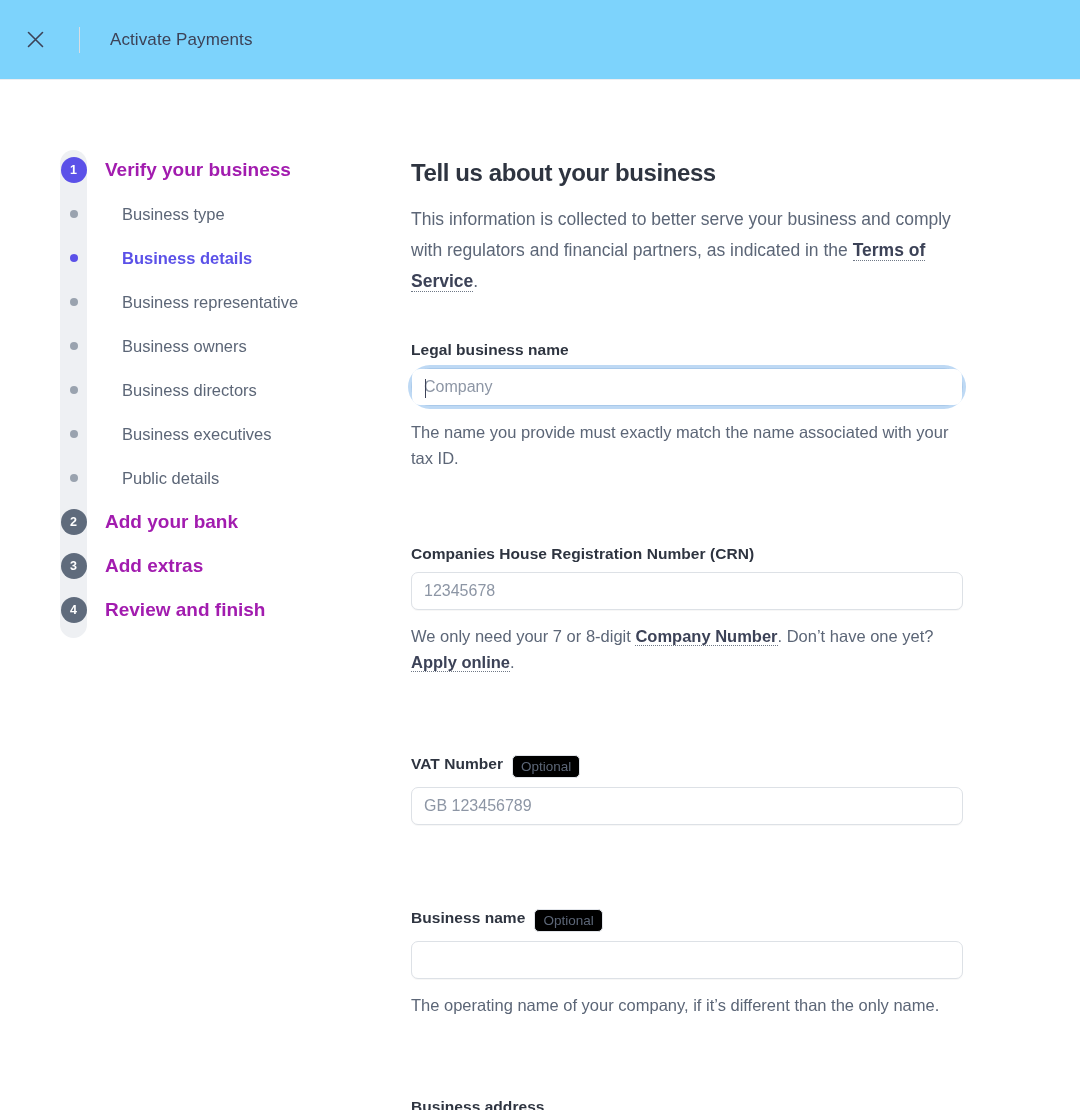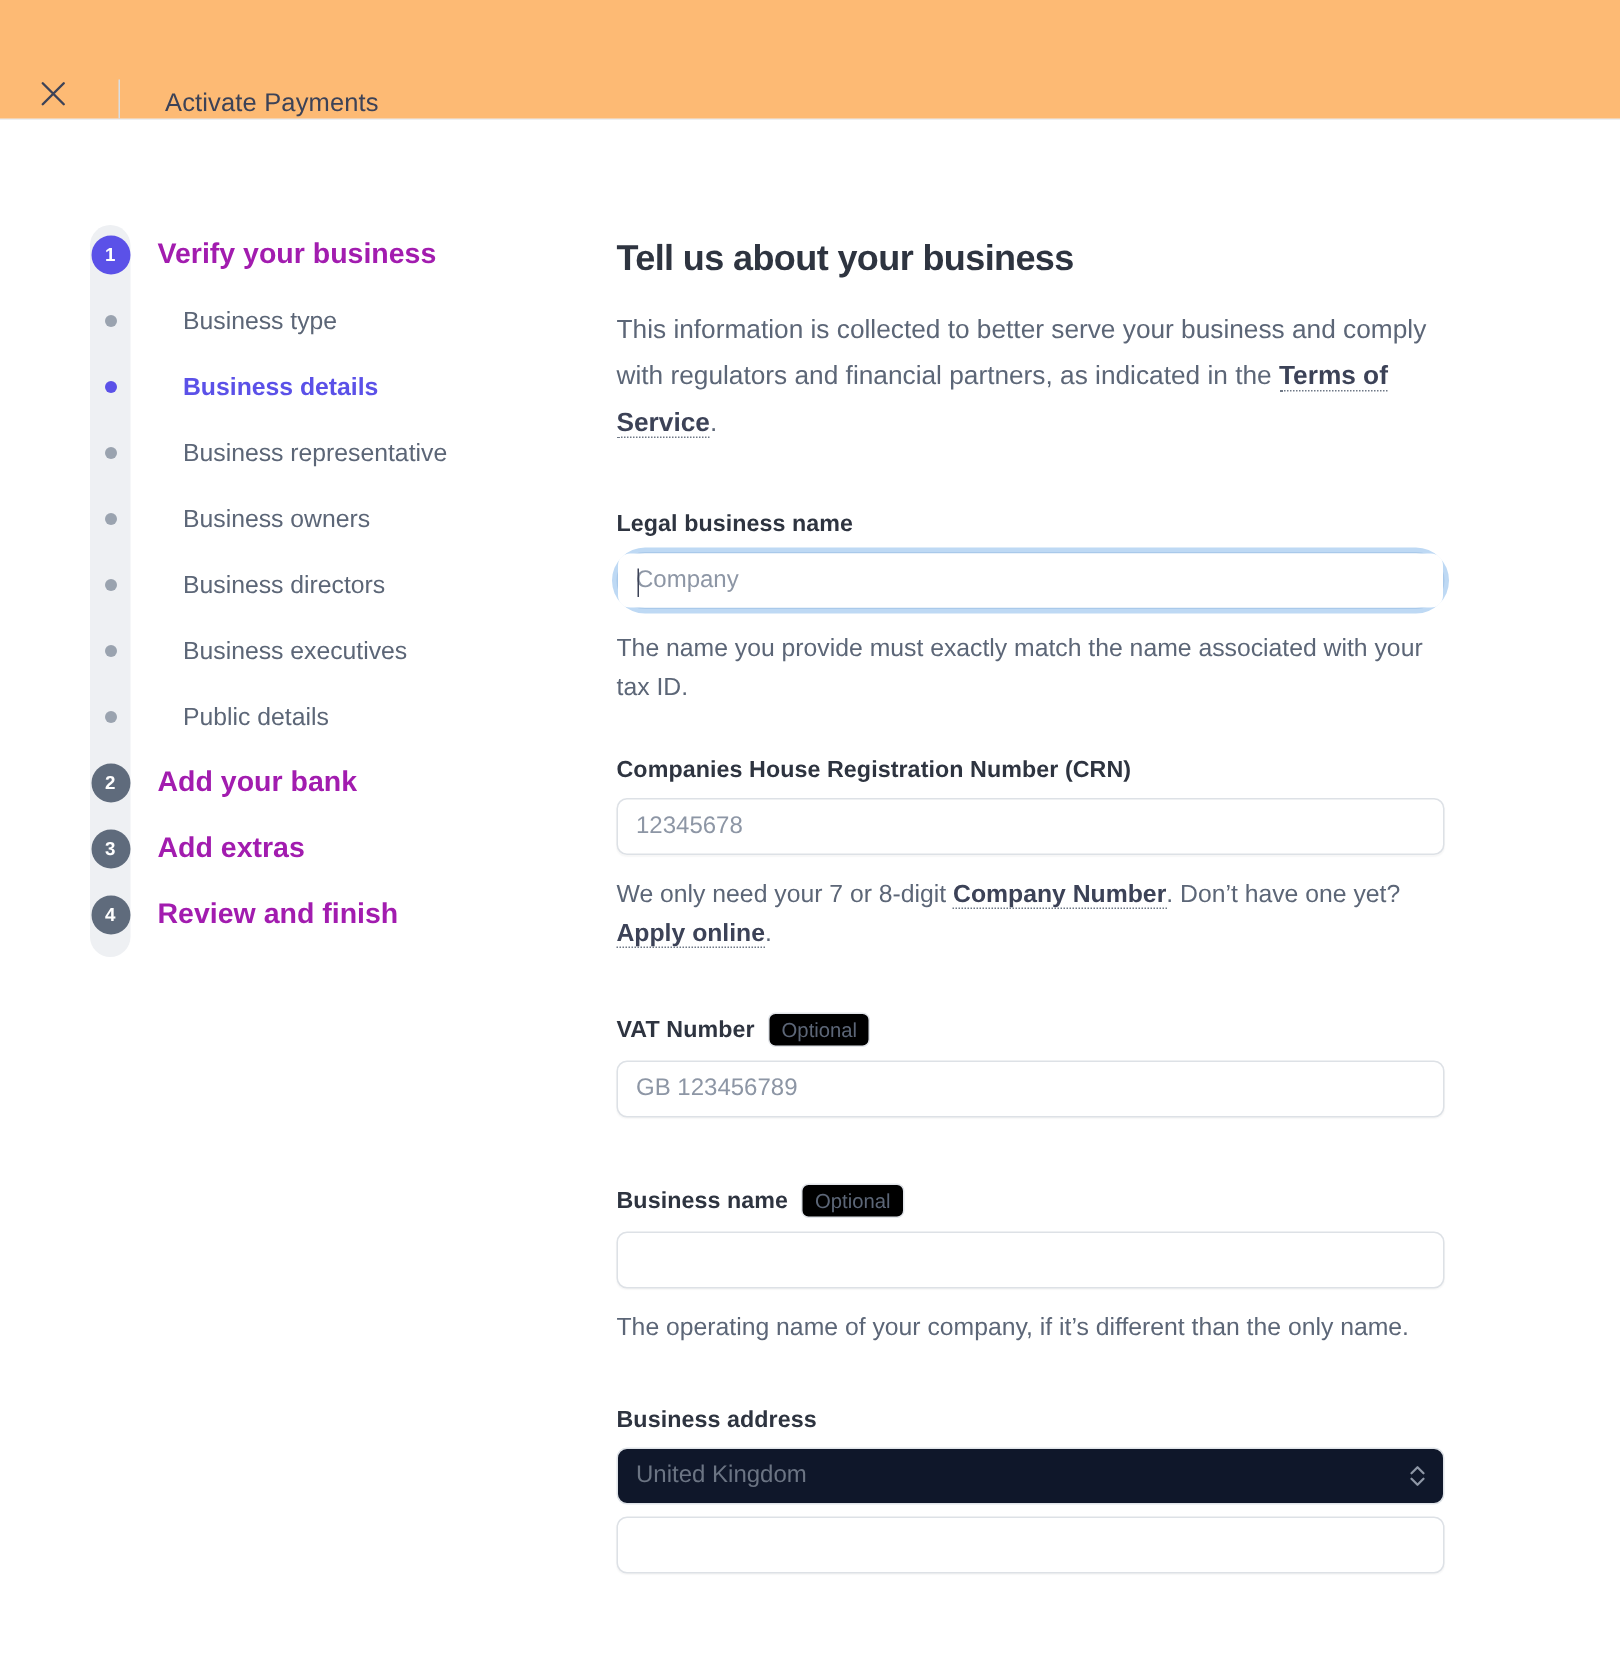--- a/index.html
+++ b/index.html
@@ -10,23 +10,23 @@
     background: #ffffff;
     font-family: "Liberation Sans", sans-serif;
     -webkit-font-smoothing: antialiased;
     overflow: hidden;
   }
 
   
   .app-header {
     height: 80px;
     display: flex;
-    align-items: flex-end;
+    align-items: center;
     border-bottom: 1px solid #eceef1;
-    background: #fdba74;
+    background: #7dd3fc;
     padding-left: 18px;
   }
   .close-btn {
     width: 34px; height: 34px;
     display: flex; align-items: center; justify-content: center;
     border: none; background: transparent; cursor: pointer;
     border-radius: 6px;
     color: #3c4257;
   }
   .header-divider {
@@ -146,23 +146,23 @@
     font-weight: 700;
     text-decoration: none;
     border-bottom: 1px dotted #6f7886;
     cursor: pointer;
   }
 
   .field { margin-bottom: 0; }
 
   .field-label-row {
     display: flex;
-    align-items: center;
     gap: 9px;
     margin-bottom: 9px;
+    margin-top: 40px;
   }
   .field-label {
     font-size: 15.5px;
     font-weight: 700;
     color: #2e3440;
     letter-spacing: .05px;
   }
   .badge {
     display: inline-flex;
     align-items: center;

